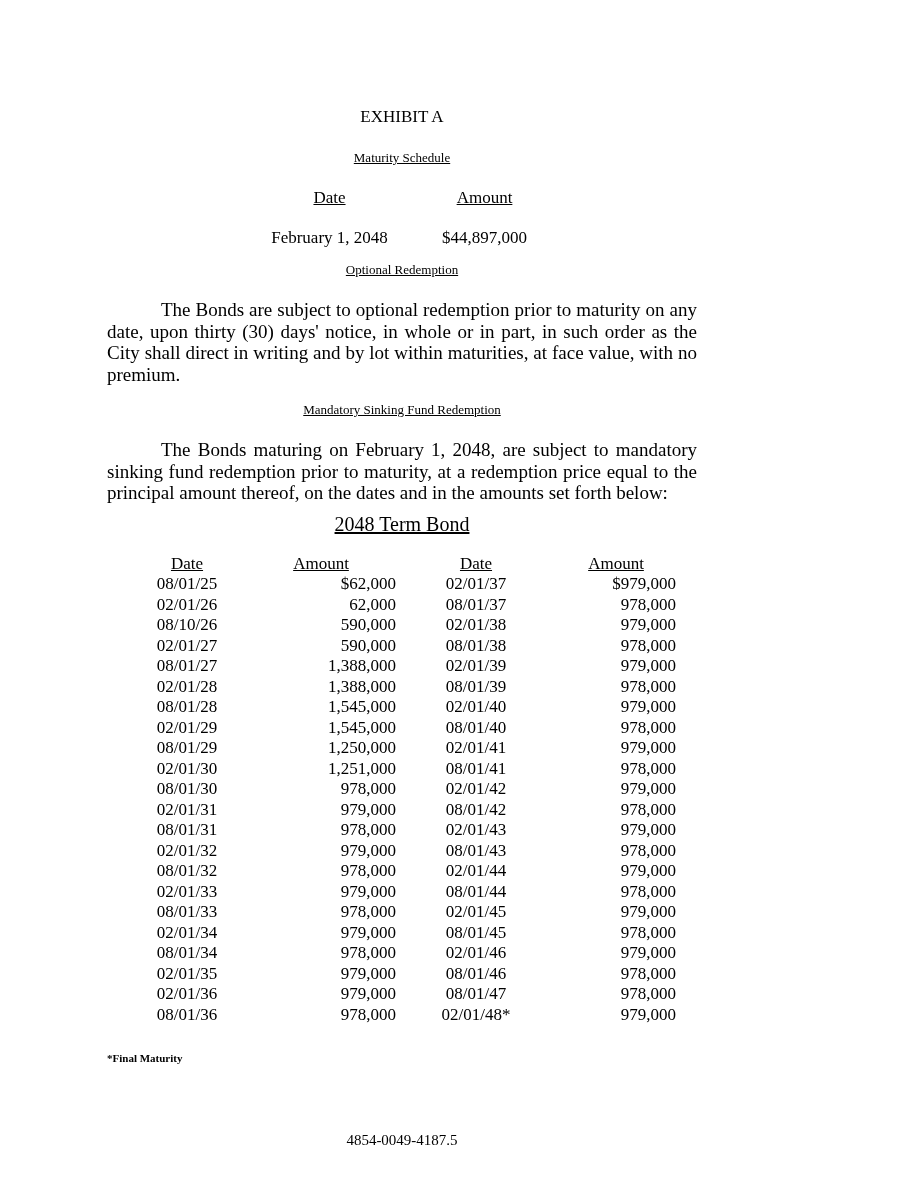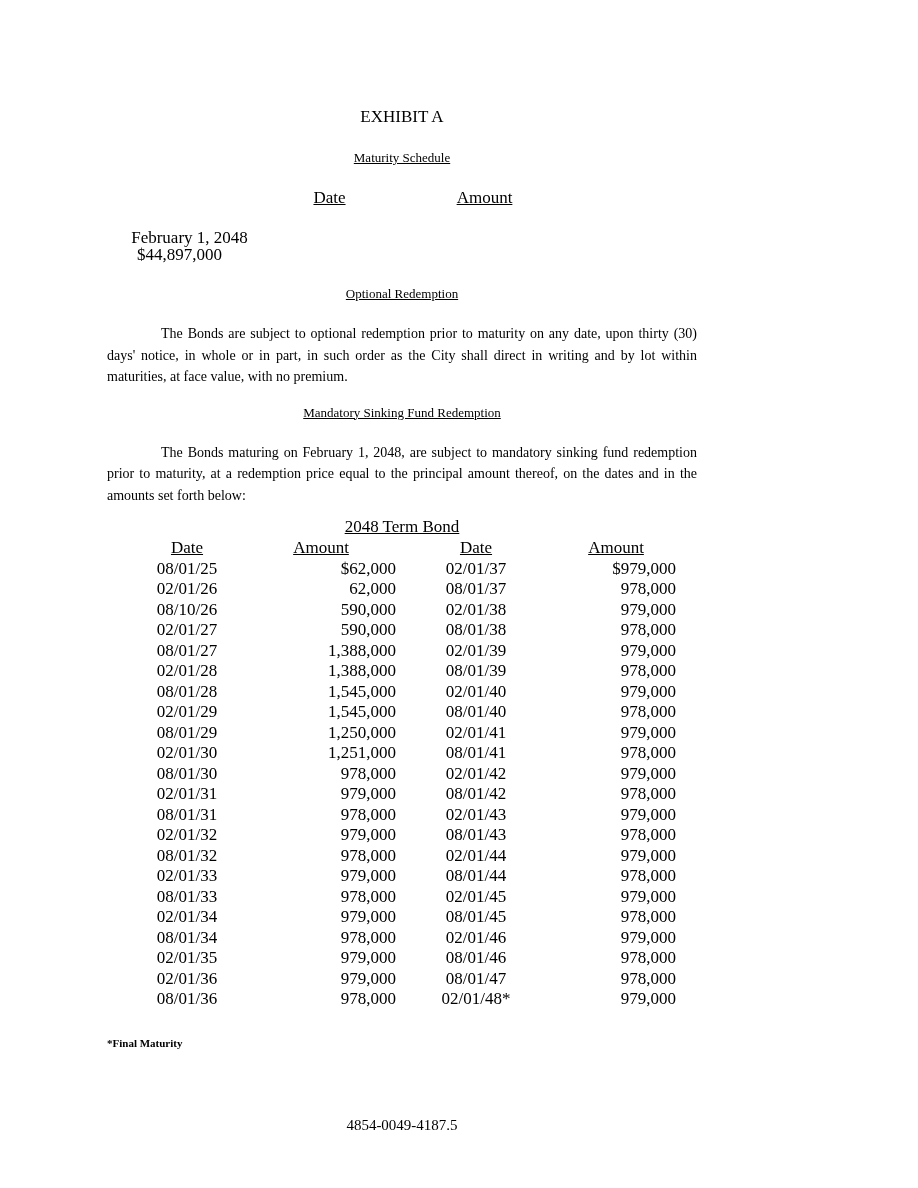--- a/index.html
+++ b/index.html
@@ -32,36 +32,36 @@
   
   .ms-row {
     display: flex;
     justify-content: center;
     font-size: 17px;
     line-height: 17px;
     margin-bottom: 23px;
   }
   .ms-col1 { width: 165px; text-align: center; }
   .ms-col2 { width: 145px; text-align: center; }
-  .ms-values { margin-bottom: 22px; flex-direction: column; }
+  .ms-values { margin-bottom: 15px; }
   .or-heading { margin-bottom: 21px; }
   .body-para {
-    font-size: 14px;
+    font-size: 19px;
     line-height: 21.5px;
     text-align: justify;
     text-indent: 54px;
   }
   .para-1 { margin-bottom: 16px; }
   .msfr-heading { margin-top: 0; margin-bottom: 21px; }
   .para-2 { margin-bottom: 12px; }
   
   .tb-title {
-    font-size: 17px;
-    line-height: 17px;
-    margin-bottom: 3px;
+    font-size: 20px;
+    line-height: 17px;
+    margin-bottom: 21px;
   }
   table.term-bond {
     border-collapse: collapse;
     margin: 0 auto;
     font-size: 17px;
   }
   table.term-bond th, table.term-bond td {
     font-weight: normal;
     padding: 0;
     line-height: 20.5px;

